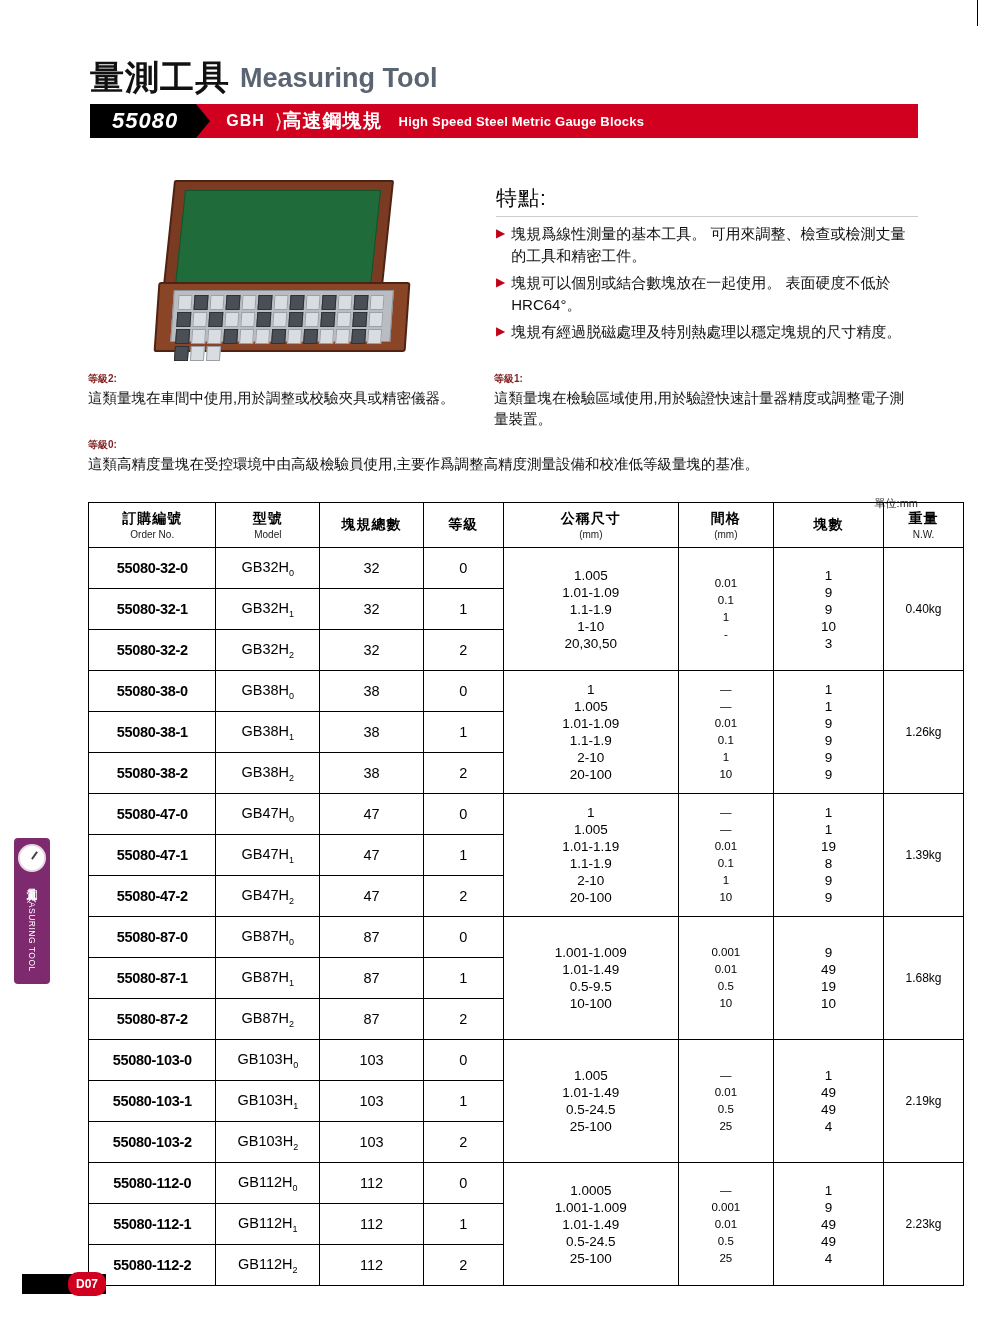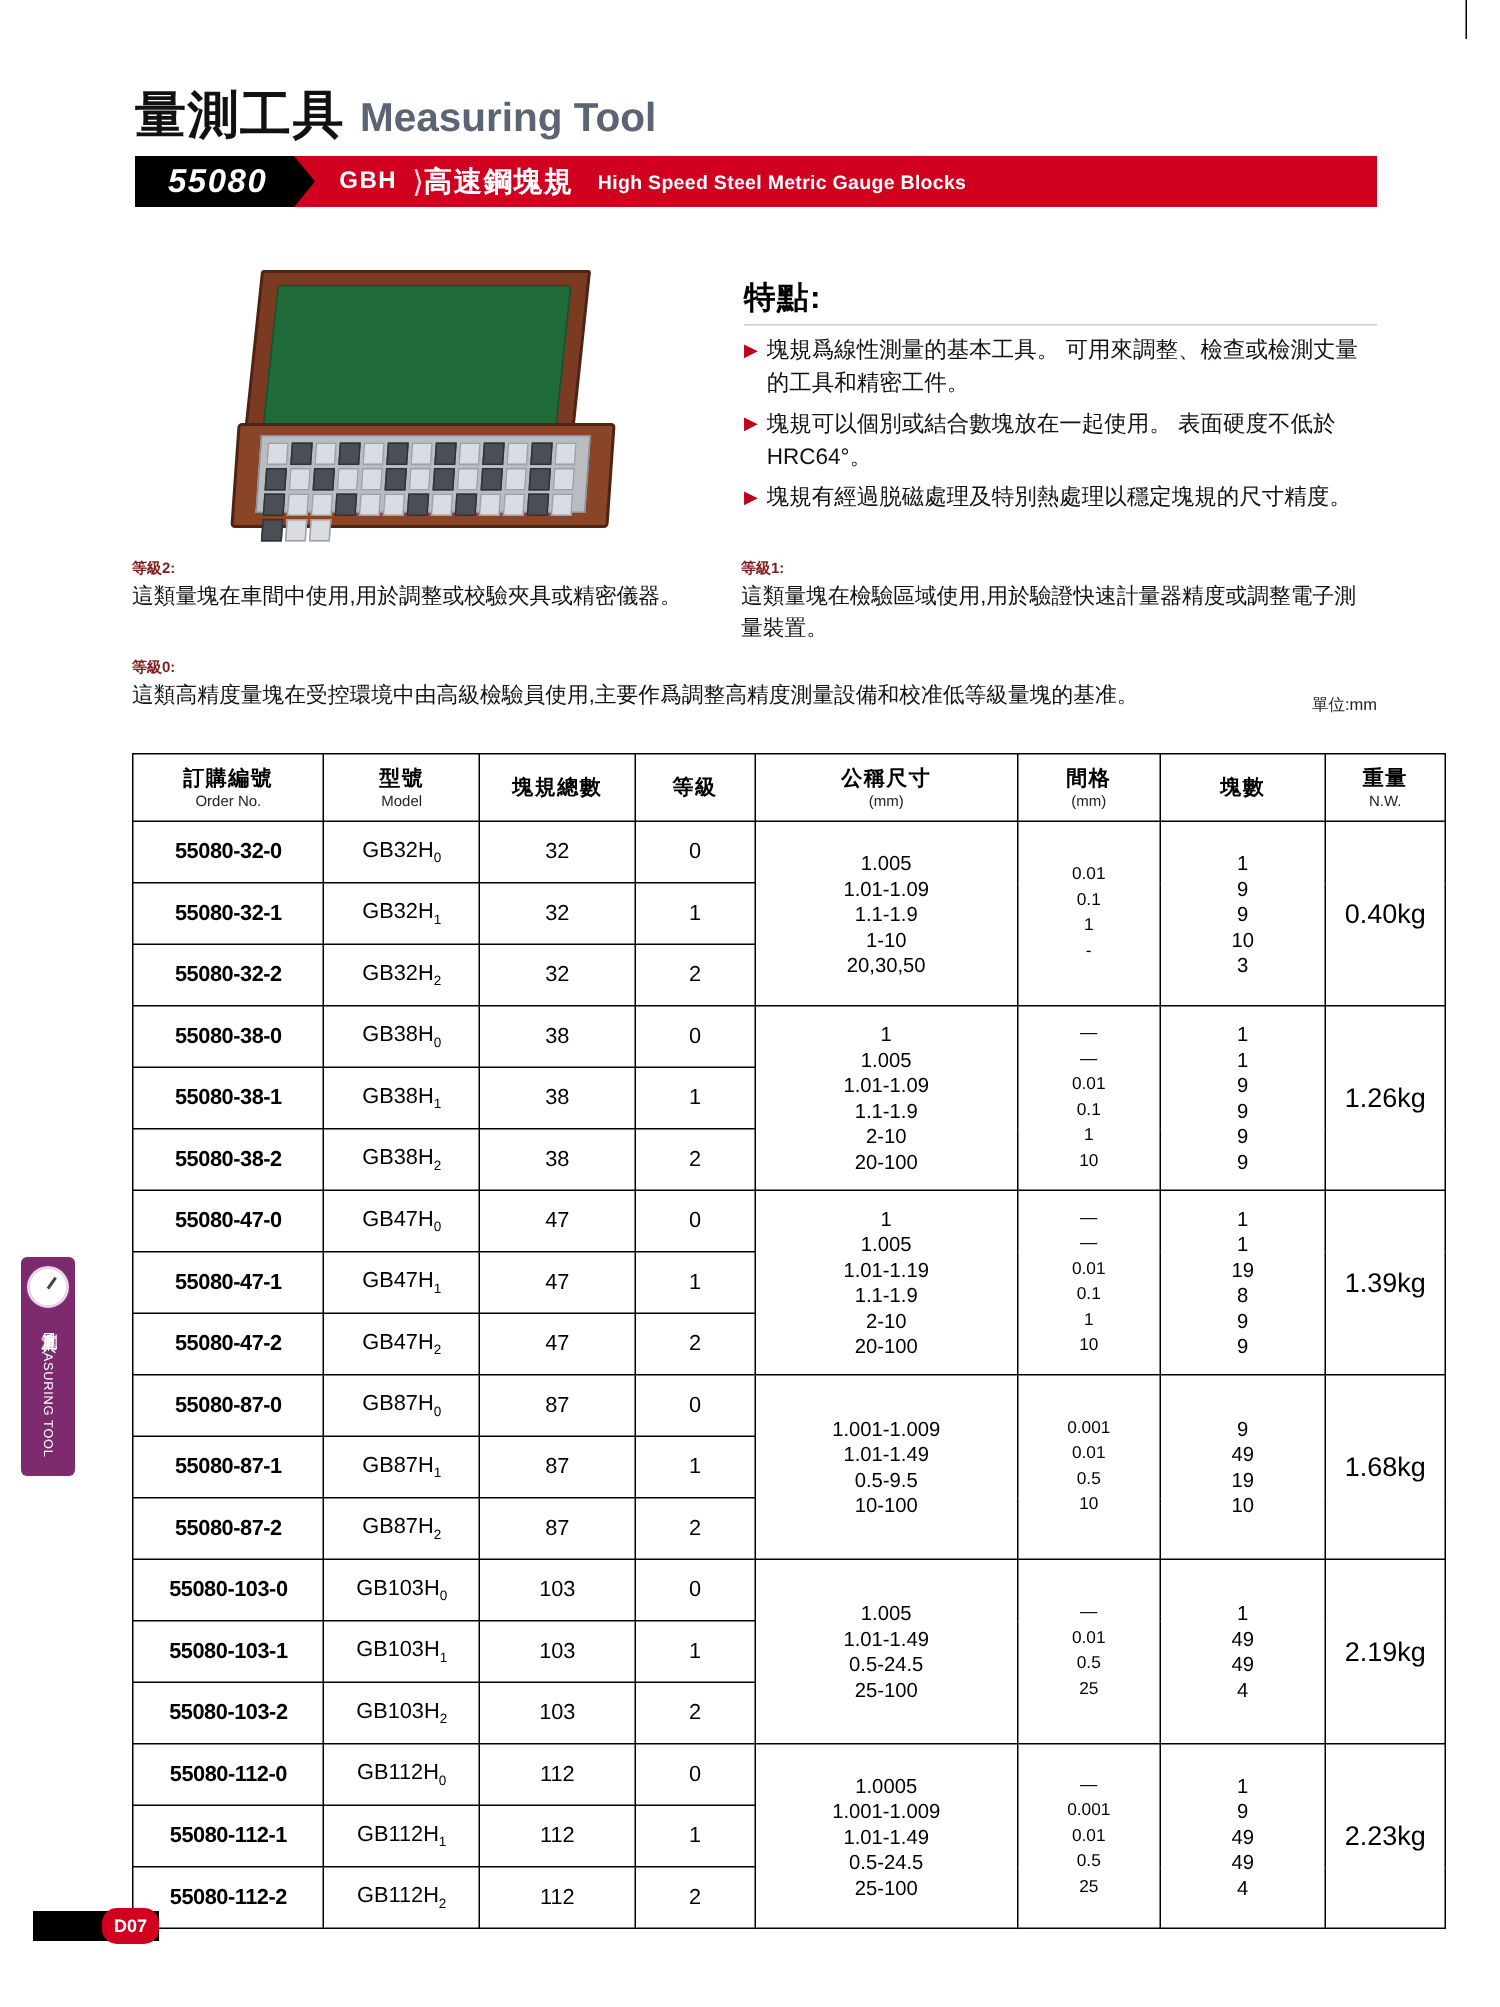--- a/index.html
+++ b/index.html
@@ -47,34 +47,34 @@
     border:2px solid #4e2313;border-radius:3px;transform:skewX(-4deg);
   }
   .tray{position:absolute;left:14px;top:6px;right:14px;bottom:8px;background:#b9bdc2;border:1px solid #8d9196;}
   .blocks{position:absolute;left:4px;top:4px;right:4px;bottom:4px;display:flex;flex-wrap:wrap;gap:2px;align-content:flex-start;}
   .blk{width:12px;height:13px;background:#d9dde1;border:1px solid #9aa0a6;}
   .blk.dark{background:#4a4f55;border-color:#2e3236;}
   .hinge{position:absolute;width:8px;height:5px;background:#c8a24a;border:1px solid #7a6226;}
 
   
   .features{position:absolute;left:496px;top:184px;width:422px;}
-  .feat-title{font-size:21px;font-weight:bold;letter-spacing:1px;}
+  .feat-title{font-size:21px;font-weight:normal;letter-spacing:1px;}
   .feat-rule{border-bottom:1px solid #c9ccd1;margin-top:4px;margin-bottom:6px;}
   .feat-item{display:flex;gap:6px;margin-bottom:5px;}
   .feat-mark{color:#c00018;font-size:12px;line-height:20px;flex:0 0 auto;}
   .feat-text{font-size:15px;line-height:22px;color:#111;}
 
   
   .g2{position:absolute;left:88px;top:372px;width:390px;}
   .g1{position:absolute;left:494px;top:372px;width:424px;}
   .g0{position:absolute;left:88px;top:438px;width:830px;}
   .g-title{color:#7f1d1d;font-size:10px;font-weight:bold;margin-bottom:2px;}
   .g-body{font-size:14.5px;line-height:21px;color:#111;}
 
-  .unit{position:absolute;right:82px;top:462px;font-size:11px;color:#222;}
+  .unit{position:absolute;right:82px;top:496px;font-size:11px;color:#222;}
 
   
   table.spec{position:absolute;left:88px;top:502px;width:876px;border-collapse:collapse;}
   table.spec th,table.spec td{border:1px solid #000;text-align:center;vertical-align:middle;}
   table.spec thead th{height:38px;padding:3px 2px;font-weight:bold;}
   .th-cn{font-size:14px;display:block;letter-spacing:1px;}
   .th-en{font-size:10px;display:block;font-weight:normal;color:#222;margin-top:1px;}
   .col-order{width:118px;}
   .col-model{width:96px;}
   .col-total{width:96px;}
@@ -83,21 +83,21 @@
   .col-step{width:88px;}
   .col-qty{width:102px;}
   .col-nw{width:74px;}
   td.order{font-size:14.5px;font-weight:bold;letter-spacing:-.3px;height:38px;}
   td.model{font-size:14.5px;}
   td.model sub{font-size:9px;}
   td.total{font-size:14.5px;}
   td.grade{font-size:14.5px;}
   td.mcell{font-size:13.5px;line-height:17px;text-align:left;padding:4px 8px;}
   td.mcell.c{text-align:center;padding:4px 4px;}
-  td.nw{font-size:18px;}
+  td.nw{font-size:12px;}
   .group-top td{border-top:1.6px solid #000;}
   .lines{display:block;}
   .lines span{display:block;}
   .small{font-size:11.5px;}
 
   
   .sidetab{
     position:absolute;left:14px;top:838px;width:36px;height:140px;background:#7d2b6e;
     border-radius:4px;color:#fff;display:flex;flex-direction:column;align-items:center;padding-top:6px;
   }

